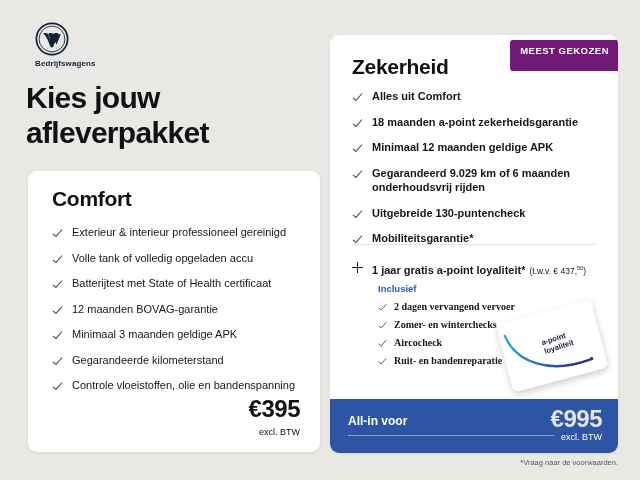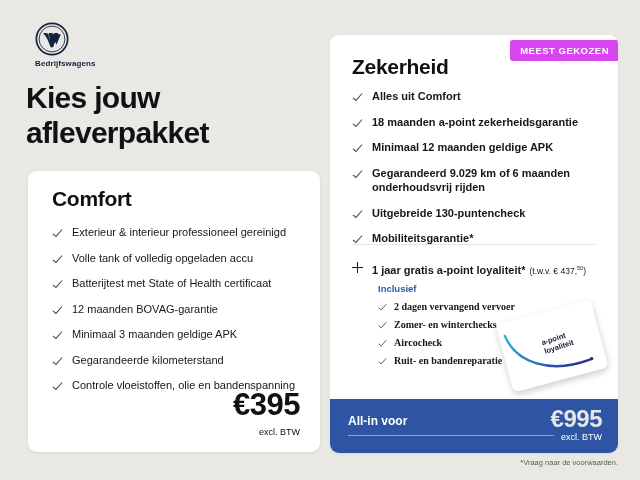--- a/index.html
+++ b/index.html
@@ -39,23 +39,23 @@
   }
 
   .card-title{
     font-size:21px;font-weight:bold;color:#111113;letter-spacing:-0.3px;
   }
   .title-left{position:absolute;left:24px;top:16px;}
   .title-right{position:absolute;left:22px;top:20px;}
 
   .badge{
     position:absolute;right:0px;top:5px;
-    background:#d946ef;color:#ffffff;
+    background:#701a75;color:#ffffff;
     font-size:9.5px;font-weight:bold;letter-spacing:.5px;
-    padding:5px 9px 5px 10px;border-radius:3px 0 0 3px;
+    padding:5px 9px 15px 10px;border-radius:3px 0 0 3px;
   }
 
   
   ul.feat{list-style:none;margin:0;padding:0;}
   ul.feat li{
     display:flex;align-items:flex-start;
     margin-bottom:11px;
   }
   .chk{
     flex:0 0 auto;width:11px;height:11px;margin-right:9px;margin-top:3px;
@@ -134,21 +134,21 @@
     font-size:24px;font-weight:bold;color:#e5e5e5;letter-spacing:-0.5px;
   }
   .pb-excl{
     position:absolute;right:16px;top:33px;
     font-size:9px;color:#ffffff;
   }
 
   
   .lp-price{
     position:absolute;right:20px;bottom:29px;
-    font-size:31px;font-weight:bold;color:#111113;letter-spacing:-0.5px;
+    font-size:24px;font-weight:bold;color:#111113;letter-spacing:-0.5px;
   }
   .lp-excl{
     position:absolute;right:20px;bottom:15px;
     font-size:9px;color:#111113;
   }
 
   .footnote{
     position:absolute;right:22px;top:458px;
     font-size:7.5px;color:#5a5a5a;
   }

